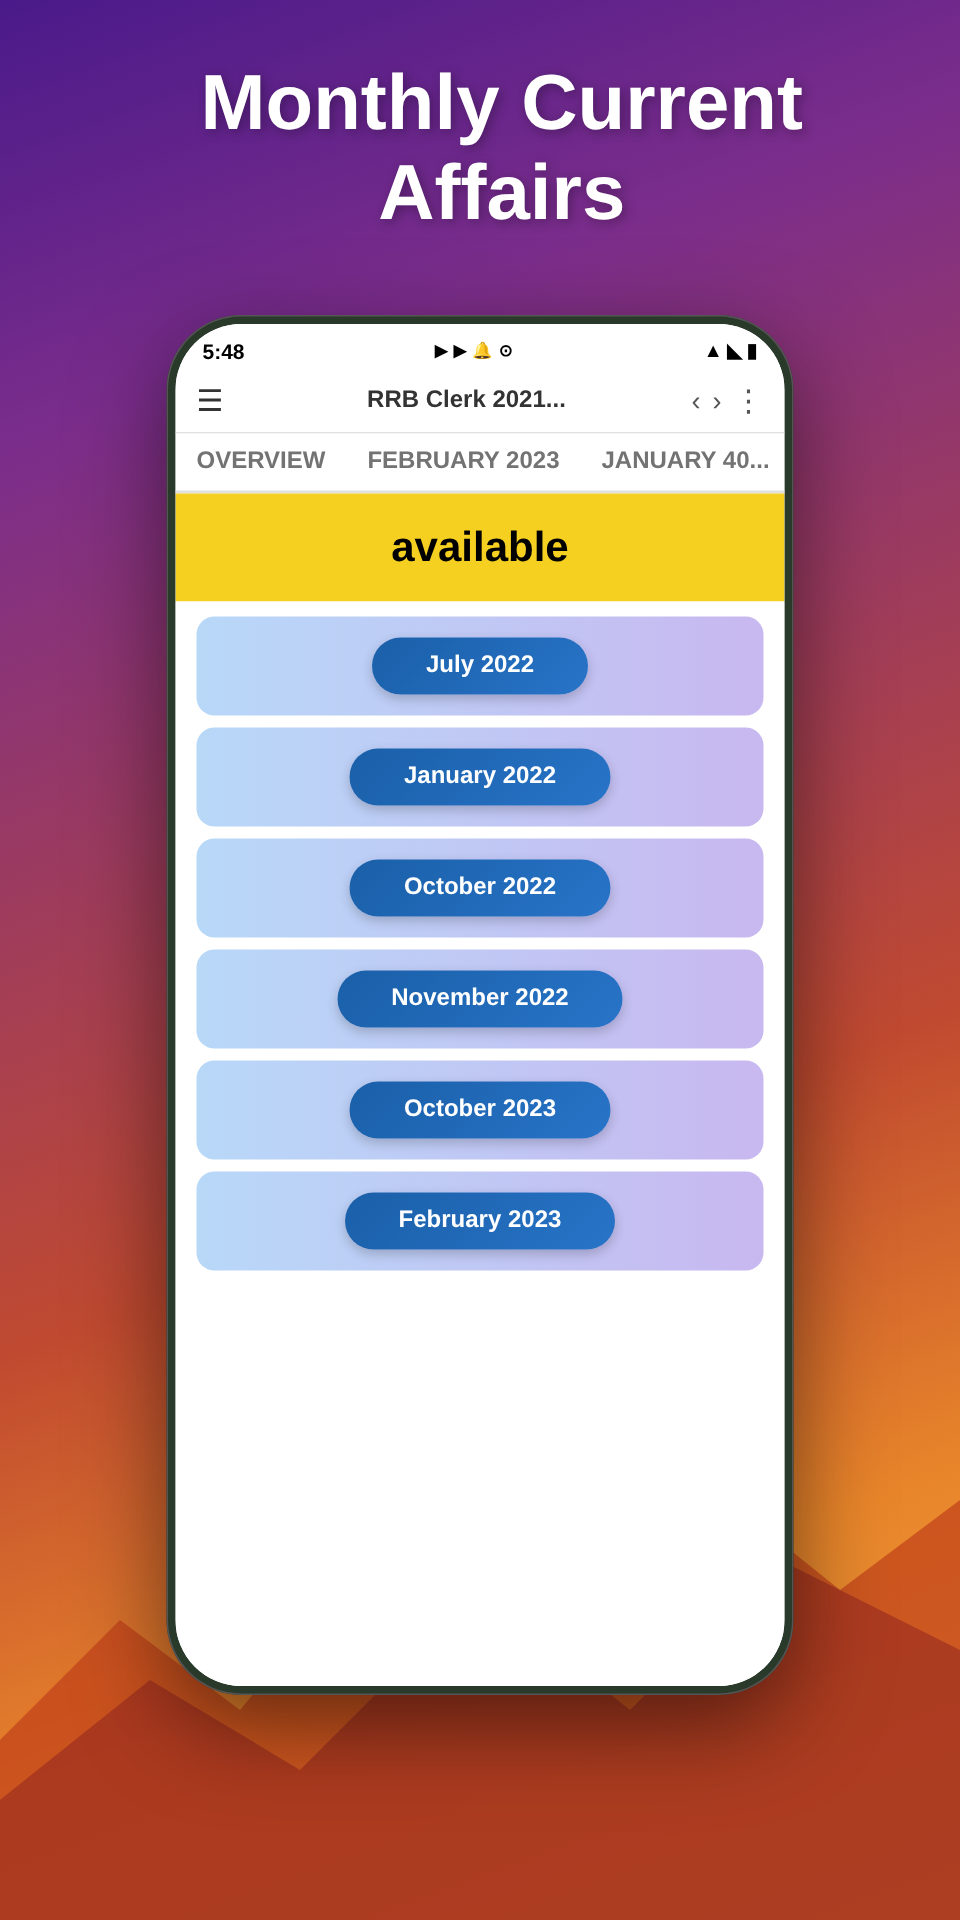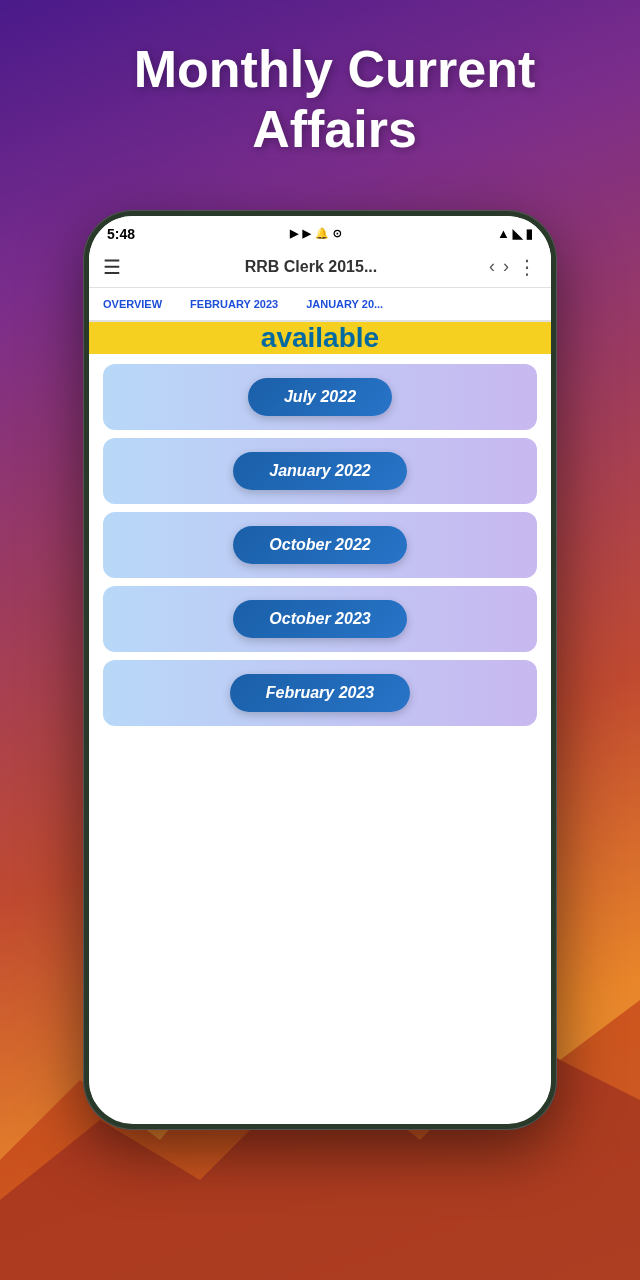--- a/index.html
+++ b/index.html
@@ -34,21 +34,21 @@
       line-height: 1.15;
       text-shadow: 2px 2px 8px rgba(0,0,0,0.3);
       margin-left: 29px;
     }
 
     
     .phone-container {
       position: relative;
       z-index: 2;
       margin: 30px auto 0;
-      width: 474px;
+      width: 418px;
       height: 920px;
       border-radius: 26px;
     }
 
     .phone-frame {
       width: 100%;
       height: 100%;
       background: #2a3a2a;
       border-radius: 50px;
       padding: 6px;
@@ -143,36 +143,36 @@
     
     .tab-bar {
       background: white;
       display: flex;
       border-bottom: 2px solid #e0e0e0;
       overflow: hidden;
     }
 
     .tab-item {
       padding: 10px 14px;
-      font-size: 11px;
-      font-weight: 600;
-      color: #1d4ed8;
+      font-size: 16px;
+      font-weight: 600;
+      color: #737373;
       cursor: pointer;
       white-space: nowrap;
       border-bottom: 2px solid transparent;
       margin-bottom: -2px;
     }
 
     
     .banner {
       background: #f5d020;
-      padding: 0 18px;
+      padding: 20px 18px;
       font-size: 28px;
       font-weight: 800;
-      color: #0369a1;
+      color: #000000;
       text-align: center;
     }
 
     
     .content-area {
       background: white;
       overflow-y: auto;
       height: calc(100% - 160px);
       padding: 10px 14px;
     }
@@ -192,21 +192,20 @@
     .month-btn {
       background: linear-gradient(135deg, #1a5fa8 0%, #2874c8 100%);
       color: white;
       border: none;
       border-radius: 25px;
       padding: 10px 36px;
       font-size: 16px;
       font-weight: 600;
       cursor: pointer;
       box-shadow: 0 3px 8px rgba(0,0,0,0.2);
-      font-style: italic;
     }
 
     
     .content-area::-webkit-scrollbar { display: none; }
   </style>
 </head>
 <body>
 
 <svg class="bg-mountains" viewBox="0 0 640 400" preserveAspectRatio="none" xmlns="http://www.w3.org/2000/svg">
   <polygon points="0,400 0,280 80,200 160,260 260,140 360,220 460,100 560,180 640,120 640,400" fill="#c0401a" opacity="0.7"></polygon>
@@ -230,51 +229,54 @@
         </div>
         <div class="status-right">
           <span>▲</span>
           <span>◣</span>
           <span>▮</span>
         </div>
       </div>
 
       <div class="app-header">
         <span class="menu-icon">☰</span>
-        <span class="header-title">RRB Clerk 2015...</span>
+        <span class="header-title">RRB Clerk 2021...</span>
         <div class="header-nav">
           <span class="nav-arrow">‹</span>
           <span class="nav-arrow">›</span>
           <span class="more-icon">⋮</span>
         </div>
       </div>
 
       <div class="tab-bar">
         <div class="tab-item">OVERVIEW</div>
         <div class="tab-item">FEBRUARY 2023</div>
-        <div class="tab-item">JANUARY 20...</div>
+        <div class="tab-item">JANUARY 40...</div>
       </div>
 
       <div class="banner">available</div>
 
       <div class="content-area">
 
         <div class="month-row">
           <button class="month-btn">July 2022</button>
         </div>
 
         <div class="month-row">
           <button class="month-btn">January 2022</button>
         </div>
 
 
         <div class="month-row">
           <button class="month-btn">October 2022</button>
         </div>
 
+        <div class="month-row">
+          <button class="month-btn">November 2022</button>
+        </div>
 
 
         <div class="month-row">
           <button class="month-btn">October 2023</button>
         </div>
 
         <div class="month-row">
           <button class="month-btn">February 2023</button>
         </div>
 

